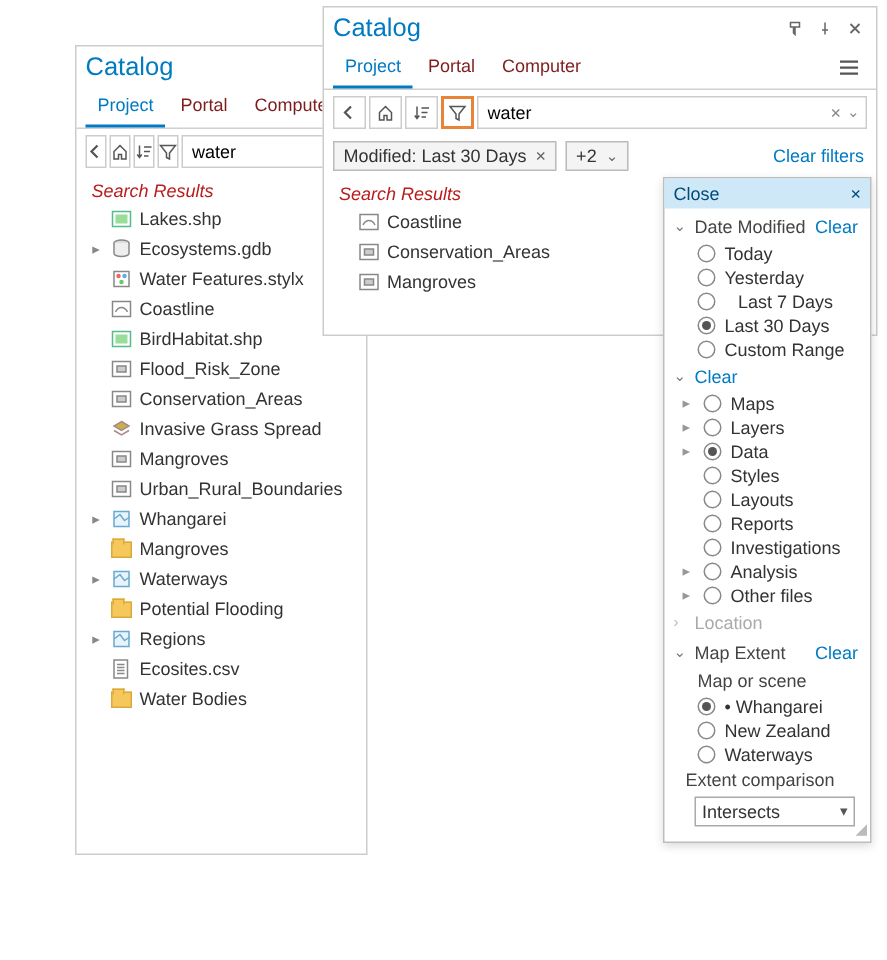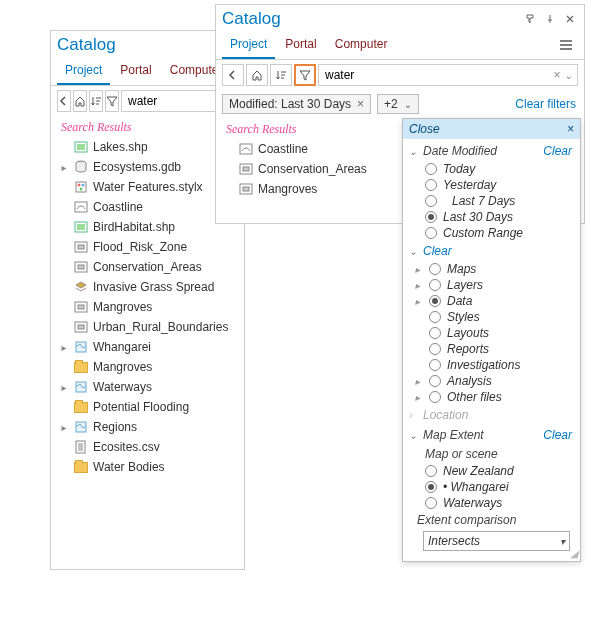--- a/index.html
+++ b/index.html
@@ -14,30 +14,30 @@
   .toolbar { display: flex; align-items: center; padding: 4px 6px; gap: 2px; }
   .tool-btn { width: 22px; height: 22px; border: 1px solid #ccc; background: #fff; display:flex; align-items:center; justify-content:center; color:#555; cursor:pointer; }
   .tool-btn.highlight { border: 2px solid #e8833a; }
   .search-box { flex:1; display:flex; align-items:center; border:1px solid #ccc; height:22px; padding:0 4px; gap:4px; }
   .search-box input { border:none; outline:none; flex:1; font-size:12px; }
   .chip { display:inline-flex; align-items:center; border:1px solid #bbb; background:#f4f4f4; padding:2px 6px; margin:4px 0 4px 6px; gap:6px; font-size:12px; }
   .chip .x { cursor:pointer; color:#666; }
   .clear-filters { color:#007ac2; cursor:pointer; padding-right:8px; }
   .chip-row { display:flex; align-items:center; }
   .chip-row .spacer { flex:1; }
-  .section-label { font-style: italic; color:#ec4899; padding: 4px 10px 2px; font-family: Liberation Serif, serif; }
+  .section-label { font-style: italic; color:#b91c1c; padding: 4px 10px 2px; }
   .tree { padding: 0 4px 6px; }
   .item { display:flex; align-items:center; padding:2px 4px; gap:4px; min-height:20px; }
   .item .exp { width:10px; color:#888; font-size:10px; text-align:center; }
   .item .ico { width:16px; height:16px; display:flex; align-items:center; justify-content:center; }
   .item .lbl { color:#333; }
   .folder-yellow { width:14px; height:11px; background:#f6c85b; border:1px solid #d9a93e; position:relative; }
   .folder-yellow::before { content:""; position:absolute; top:-3px; left:0; width:6px; height:3px; background:#f6c85b; border:1px solid #d9a93e; border-bottom:none; }
   
-  .filter-panel { position:absolute; right:10px; top:118px; width:179px; border:1px solid #bdbdbd; background:#fff; box-shadow:0 2px 6px rgba(0,0,0,0.15);font-style:italic; }
+  .filter-panel { position:absolute; right:10px; top:118px; width:139px; border:1px solid #bdbdbd; background:#fff; box-shadow:0 2px 6px rgba(0,0,0,0.15); }
   .filter-hdr { background:#cfe8f7; display:flex; align-items:center; padding:3px 6px; color:#004b7a; }
   .filter-hdr .ttl { flex:1; }
   .filter-hdr .x { cursor:pointer; color:#004b7a; }
   .filter-body { padding:2px 4px 6px; }
   .fsec { }
   .fsec-head { display:flex; align-items:center; padding:3px 2px; gap:4px; }
   .fsec-head .chev { width:10px; color:#777; font-size:10px; }
   .fsec-head .name { flex:1; color:#444; }
   .fsec-head .clear { color:#007ac2; cursor:pointer; font-size:12px; padding-right:2px; }
   .opt { display:flex; align-items:center; padding:1px 2px 1px 8px; gap:6px; }
@@ -460,26 +460,26 @@
 
     <div class="fsec">
       <div class="fsec-head">
         <span class="chev">⌄</span>
         <span class="name">Map Extent</span>
         <span class="clear">Clear</span>
       </div>
       <div class="subhead">Map or scene</div>
       <div id="me-opts">
           <div class="opt" style="padding-left: 18px;">
-            <span class="radio"></span>
-            <span class="olbl">New Zealand</span>
-          </div>
-          <div class="opt" style="padding-left: 18px;">
             <span class="radio sel"></span>
             <span class="olbl">• Whangarei</span>
+          </div>
+          <div class="opt" style="padding-left: 18px;">
+            <span class="radio"></span>
+            <span class="olbl">New Zealand</span>
           </div>
           <div class="opt" style="padding-left: 18px;">
             <span class="radio"></span>
             <span class="olbl">Waterways</span>
           </div>
         </div>
       <div class="subhead" style="padding-left:10px">Extent comparison</div>
       <div class="select">
         <span>Intersects</span>
         <span class="arr">▾</span>

